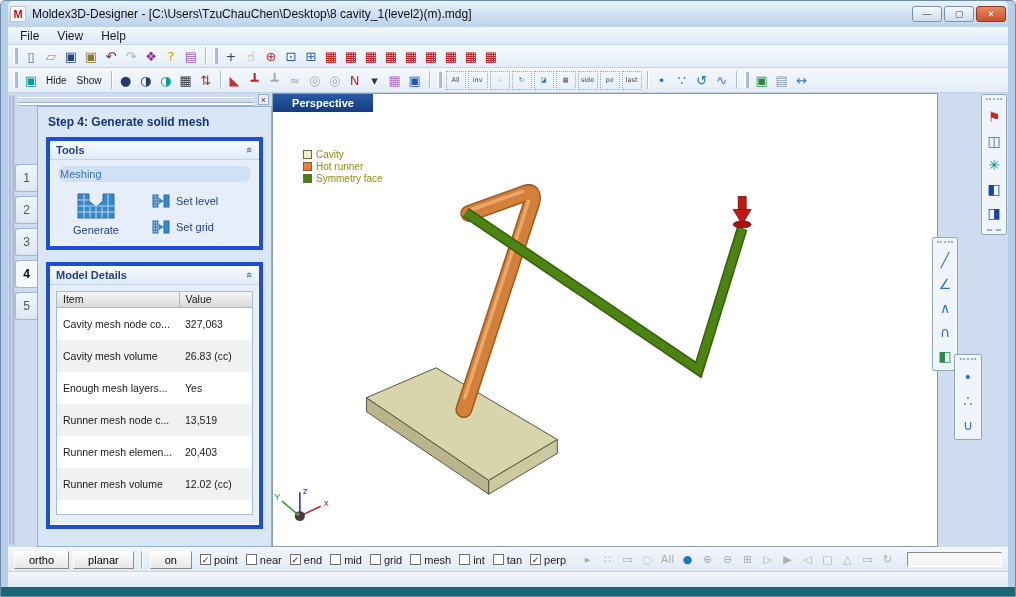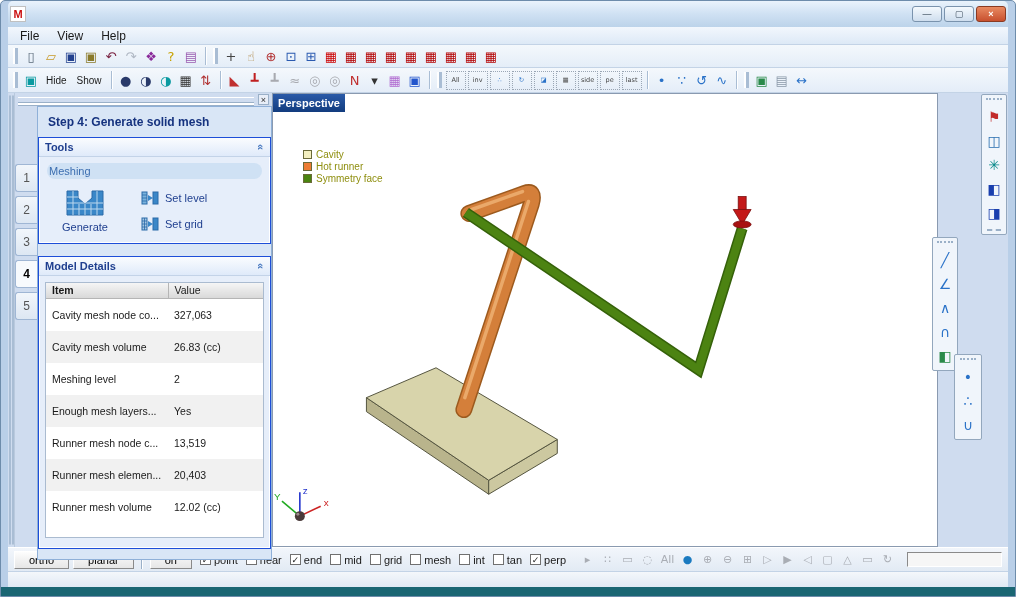--- a/index.html
+++ b/index.html
@@ -52,45 +52,45 @@
     color:#333; border:1px solid #9ab0c8; background:#e8eef8; }
   .dock-body { flex:1; display:flex; }
   .step-tabs { width:22px; padding-top:58px; display:flex; flex-direction:column; gap:4px; }
   .step-tab { height:28px; display:flex; align-items:center; justify-content:center;
     background:linear-gradient(#f2f6fb,#dde7f3); border:1px solid #9fb6d4; border-right:none;
     border-radius:3px 0 0 3px; color:#555; font-size:12px; }
   .step-tab.active { color:#000; font-weight:bold; background:#f7fafd; }
 
   .panel { flex:1; background:#d9e6f6; border:1px solid #8fb0d8; display:flex; flex-direction:column; }
   .panel-title { padding:8px 10px 6px; color:#16337f; font-weight:bold; font-size:12px; }
-  .group { margin:2px 0 10px; border:1px solid #1d4ed8; background:#e6eefa; box-shadow:0 0 0 1px #fff inset; }
+  .group { margin:2px 8px 10px; border:4px solid #1d4ed8; background:#e6eefa; box-shadow:0 0 0 1px #fff inset; }
   .group-header { height:19px; display:flex; align-items:center; padding:0 6px;
     background:linear-gradient(#fafcfe,#dfeafa); border-bottom:1px solid #c3d3e8;
     color:#1f3f8f; font-weight:bold; }
   .chev { margin-left:auto; color:#4a7ac0; display:inline-block; transform:rotate(90deg); font-size:11px; }
   .meshing-strip { margin:6px 8px 0; padding:2px 2px; background:#cfe1f4; color:#3c6eb0;border-radius:8px; }
   .tools-body { display:flex; padding:6px 8px 10px; gap:18px; }
   .gen-col { width:76px; display:flex; flex-direction:column; align-items:center; gap:4px; }
   .tool-rows { display:flex; flex-direction:column; gap:12px; padding-top:6px; }
   .tool-row { display:flex; align-items:center; gap:6px; color:#1f3f8f; }
   .blue-label { color:#1f3f8f; }
 
   .details-body { margin:6px 6px 10px; background:#fff; border:1px solid #aabbd0; padding-bottom:14px; }
   table.details { border-collapse:collapse; width:100%; font-size:10.5px; }
   table.details th { background:linear-gradient(#f5f5f5,#d9d9d9); border:1px solid #b5b5b5;
     border-top:none; font-weight:normal; text-align:left; padding:1px 6px; height:15px; }
-  table.details th:first-child { border-left:none;font-weight:bold; }
+  table.details th:first-child { border-left:none; }
   table.details th:last-child { border-right:none; }
   table.details td { padding:10px 6px; height:14px; border:none; }
   table.details tr:nth-child(even) td { background:#f1f1f1; }
   table.details td.c1 { width:122px; }
 
   
   .viewport { flex:1; background:#fff; border:1px solid #8a9ab0; position:relative; overflow:hidden; }
-  .persp-tab { position:absolute; left:0; top:0; width:72px; height:18px;
+  .persp-tab { position:absolute; left:0; top:0; width:100px; height:18px;
     background:linear-gradient(#2a5aa8,#123c7e); color:#fff; font-weight:bold; font-size:11px;
     display:flex; align-items:center; justify-content:center; }
   .legend { position:absolute; left:30px; top:55px; display:flex; flex-direction:column; gap:1px; }
   .legend-row { display:flex; align-items:center; gap:4px; height:11px; }
   .legend-swatch { width:9px; height:9px; border:1px solid #6a6a3a; }
   .legend-label { font-size:10px; color:#8f8f10; }
   svg.scene { position:absolute; inset:0; width:100%; height:100%; }
 
   
   .rail { width:70px; position:relative; }
@@ -120,20 +120,21 @@
 
   .mini-svg { display:block; }
 </style>
 </head>
 <body>
 
 <div class="window">
 
   <div class="titlebar">
     <span class="app-logo">M</span>
+    <span class="title-text">Moldex3D-Designer - [C:\Users\TzuChauChen\Desktop\8 cavity_1(level2)(m).mdg]</span>
     <div class="win-controls">
 
         <div class="win-btn">—</div>
 
         <div class="win-btn">▢</div>
 
         <div class="win-btn close">×</div>
 
     </div>
   </div>
@@ -321,24 +322,20 @@
                         <td class="c1">Cavity mesh node co...</td>
                         <td>327,063</td>
                       </tr>
 
 
                       <tr>
                         <td class="c1">Cavity mesh volume</td>
                         <td>26.83 (cc)</td>
                       </tr>
 
-                      <tr>
-                        <td class="c1">Meshing level</td>
-                        <td>2</td>
-                      </tr>
 
                       <tr>
                         <td class="c1">Enough mesh layers...</td>
                         <td>Yes</td>
                       </tr>
 
 
                       <tr>
                         <td class="c1">Runner mesh node c...</td>
                         <td>13,519</td>

